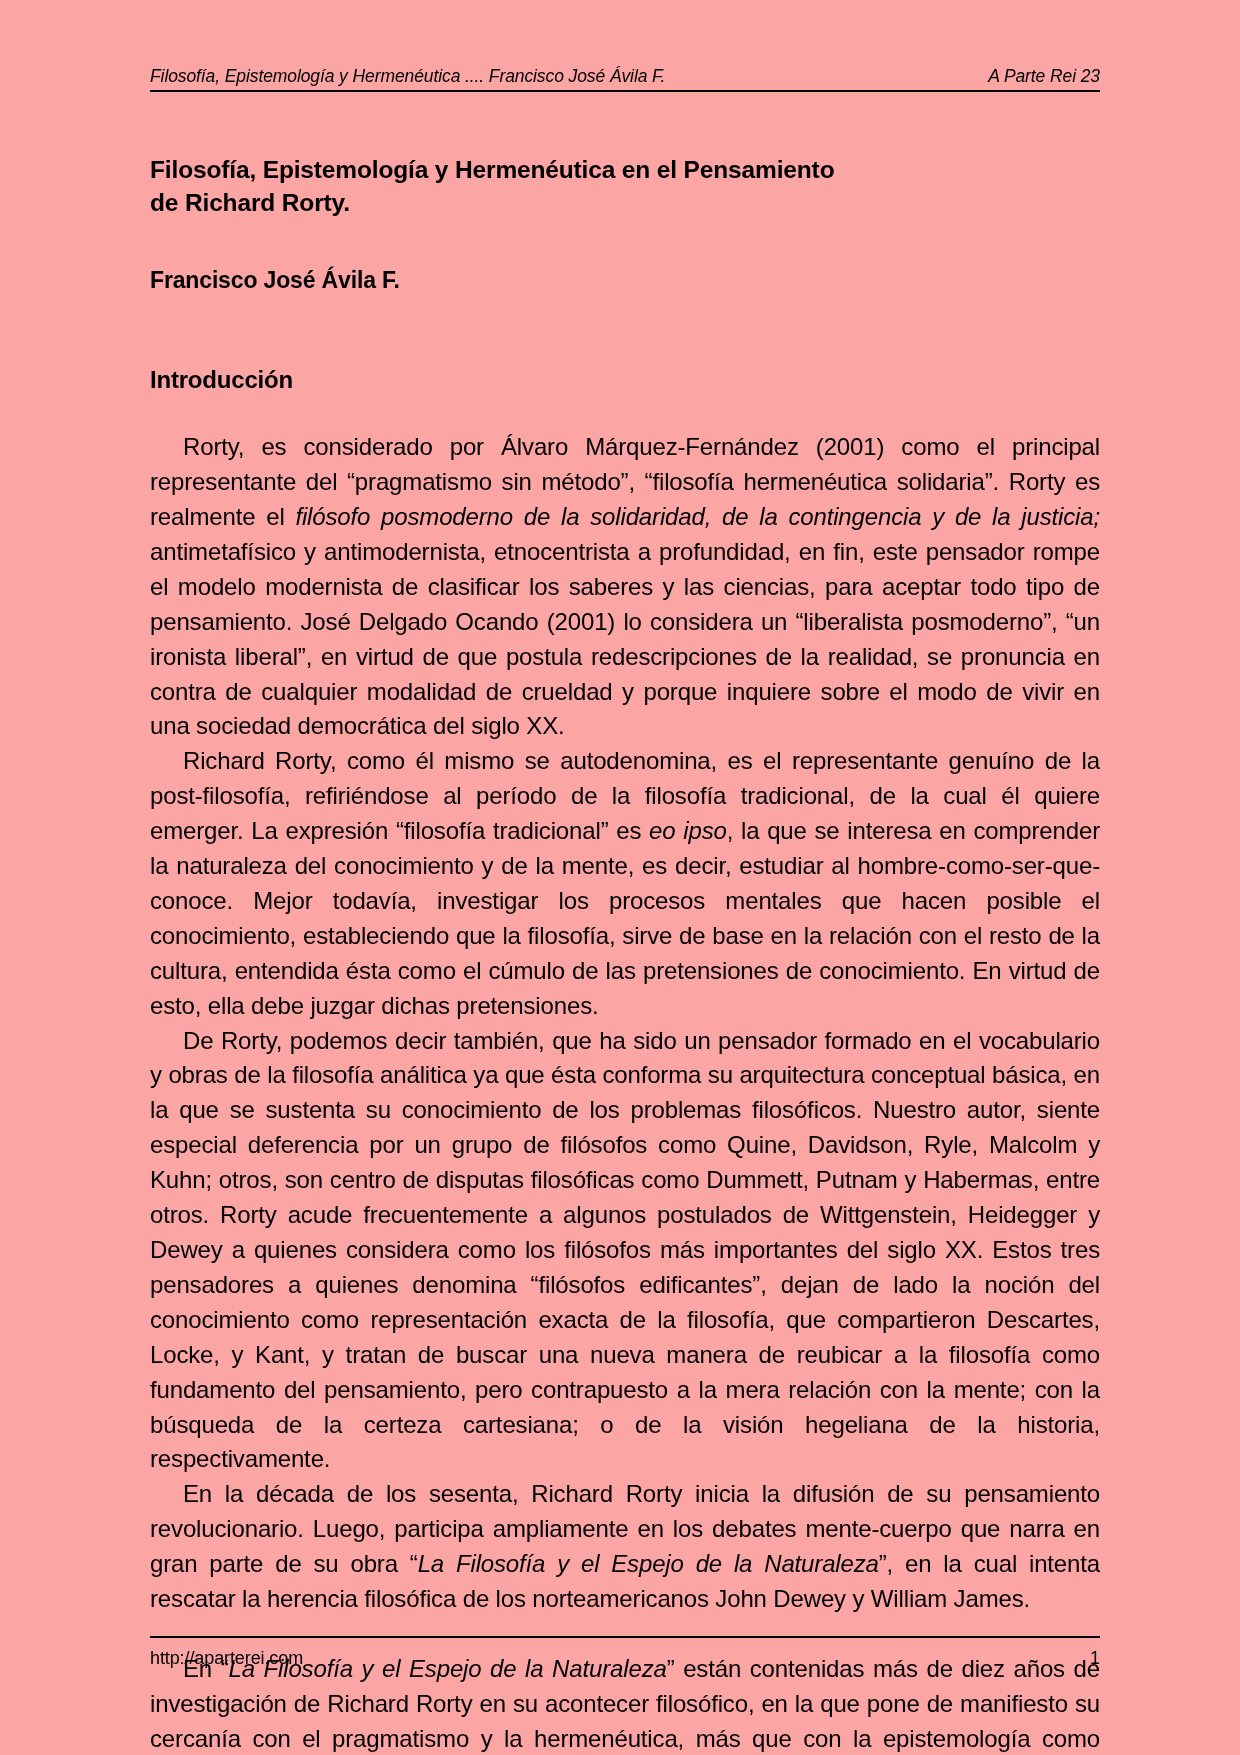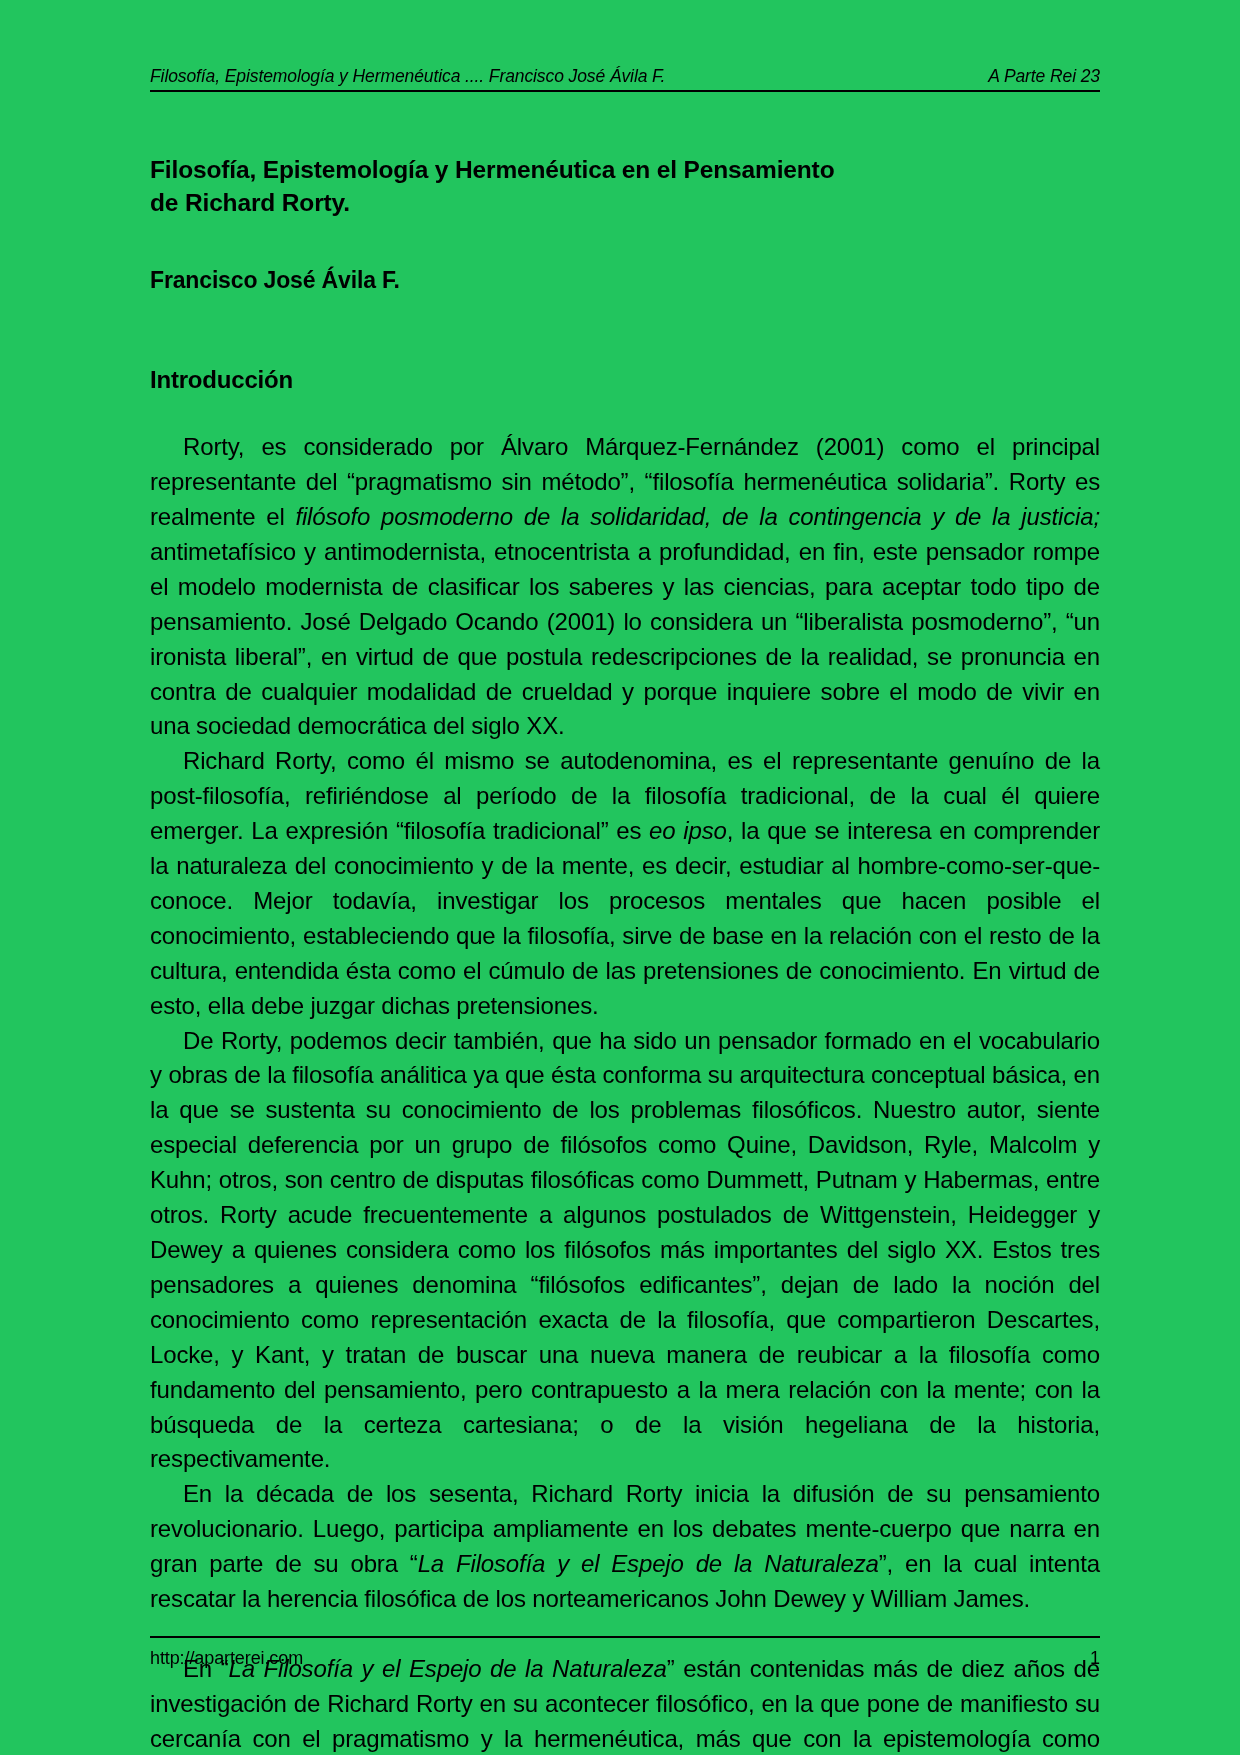--- a/index.html
+++ b/index.html
@@ -8,21 +8,21 @@
     background: #ffffff;
   }
   body {
     font-family: "Liberation Sans", sans-serif;
     color: #000000;
   }
   .page {
     position: relative;
     width: 1240px;
     height: 1755px;
-    background: #22c55e;
+    background: #fca5a5;
     box-sizing: border-box;
     padding: 56px 140px 0 150px;
     overflow: hidden;
   }
 
   
   .runhead {
     display: flex;
     justify-content: space-between;
     align-items: baseline;

